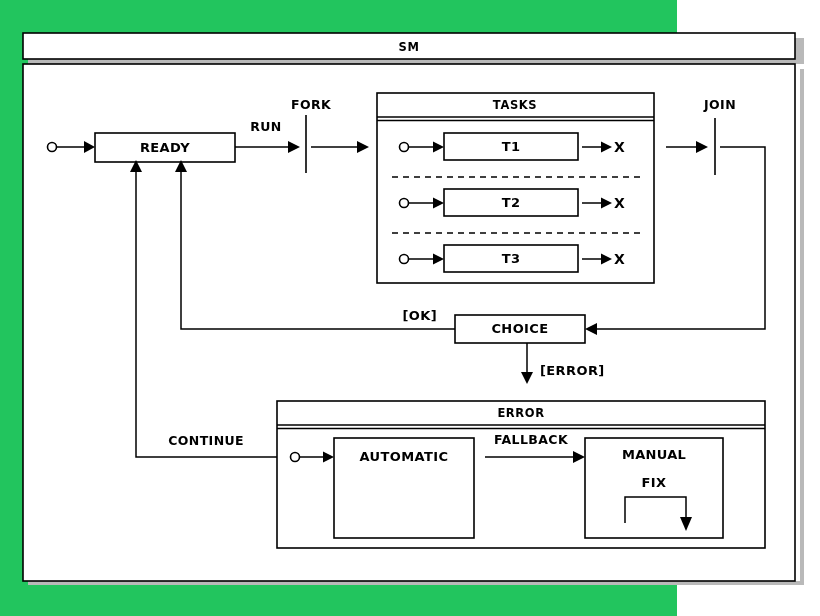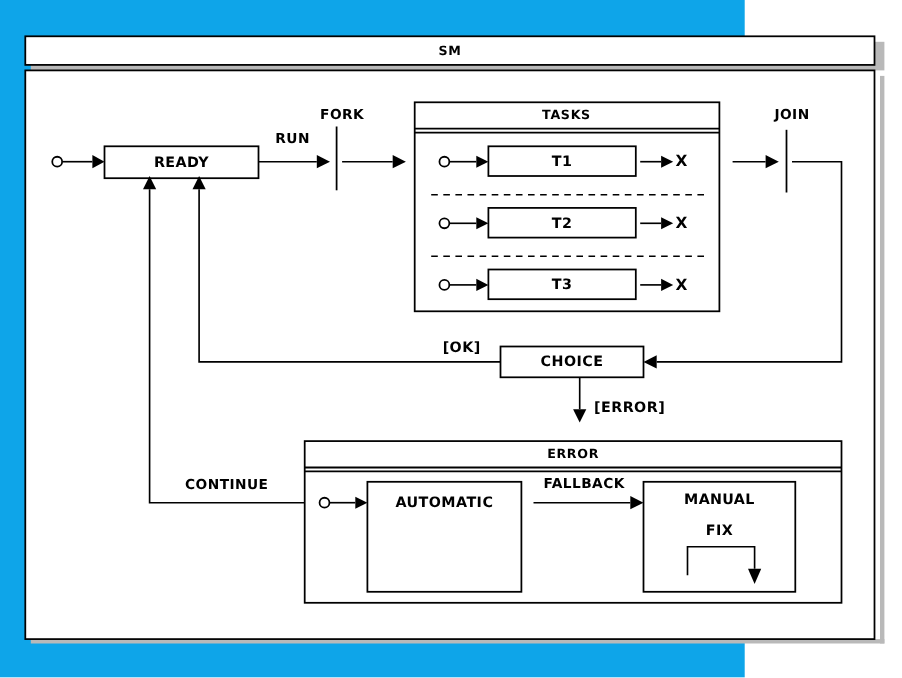--- a/index.html
+++ b/index.html
@@ -10,21 +10,21 @@
   body {
     width: 820px;
     height: 616px;
     font-family: "DejaVu Sans", "Liberation Sans", sans-serif;
     overflow: hidden;
   }
   #canvas-root {
     position: relative;
     width: 677px;
     height: 616px;
-    background: #0ea5e9;
+    background: #22c55e;
   }
   svg#diagram {
     display: block;
     width: 820px;
     height: 616px;
   }
   .frame-fill   { fill: #ffffff; }
   .stroke-solid { fill: none; stroke: #000000; stroke-width: 1.6; }
   .stroke-edge  { fill: none; stroke: #000000; stroke-width: 1.5; }
   .stroke-dash  { fill: none; stroke: #000000; stroke-width: 1.4; stroke-dasharray: 6 5; }

